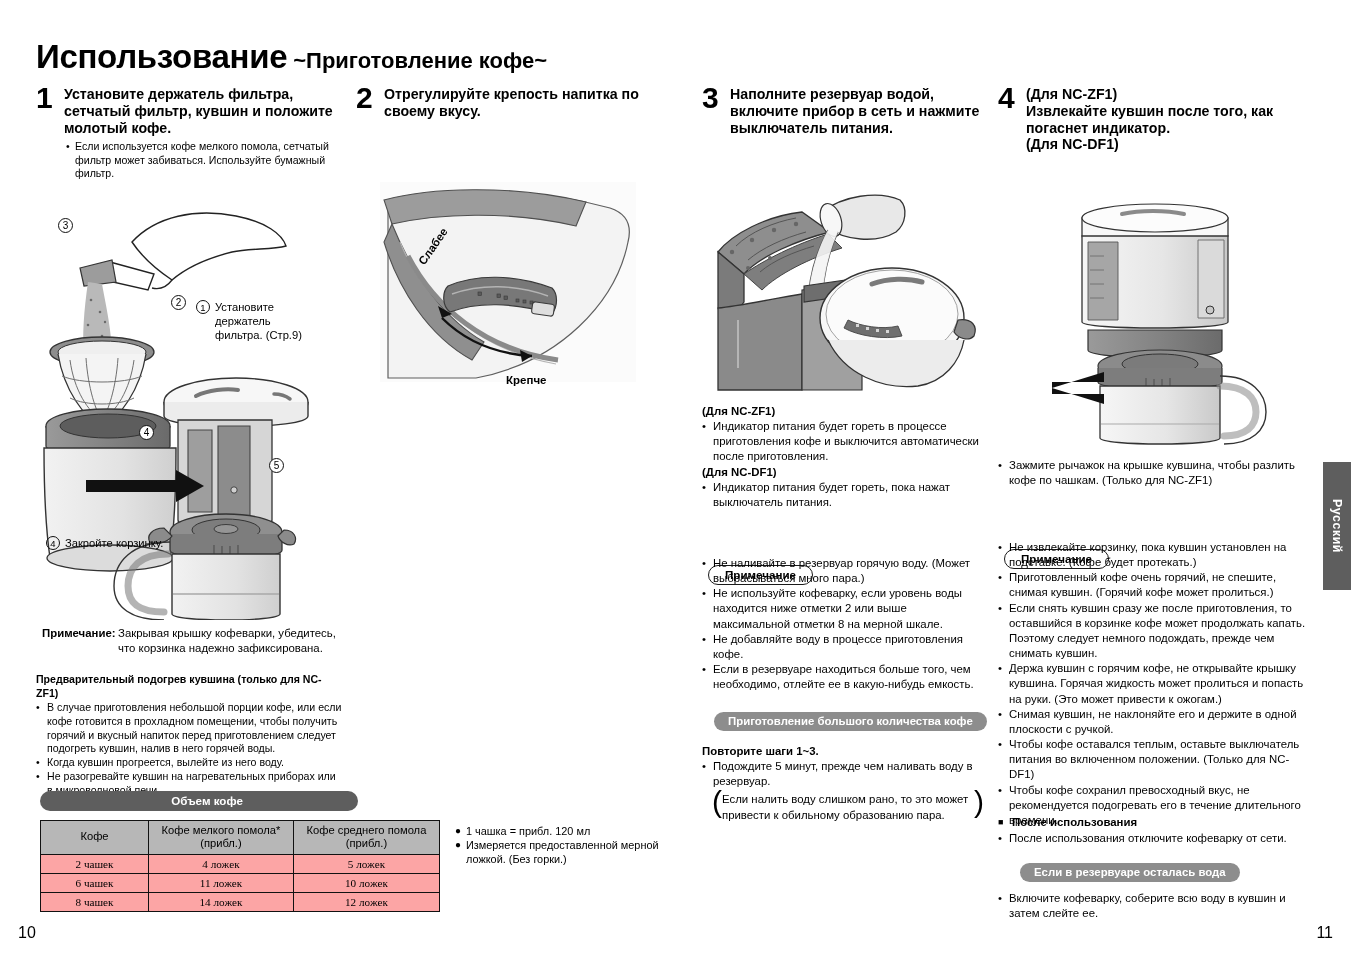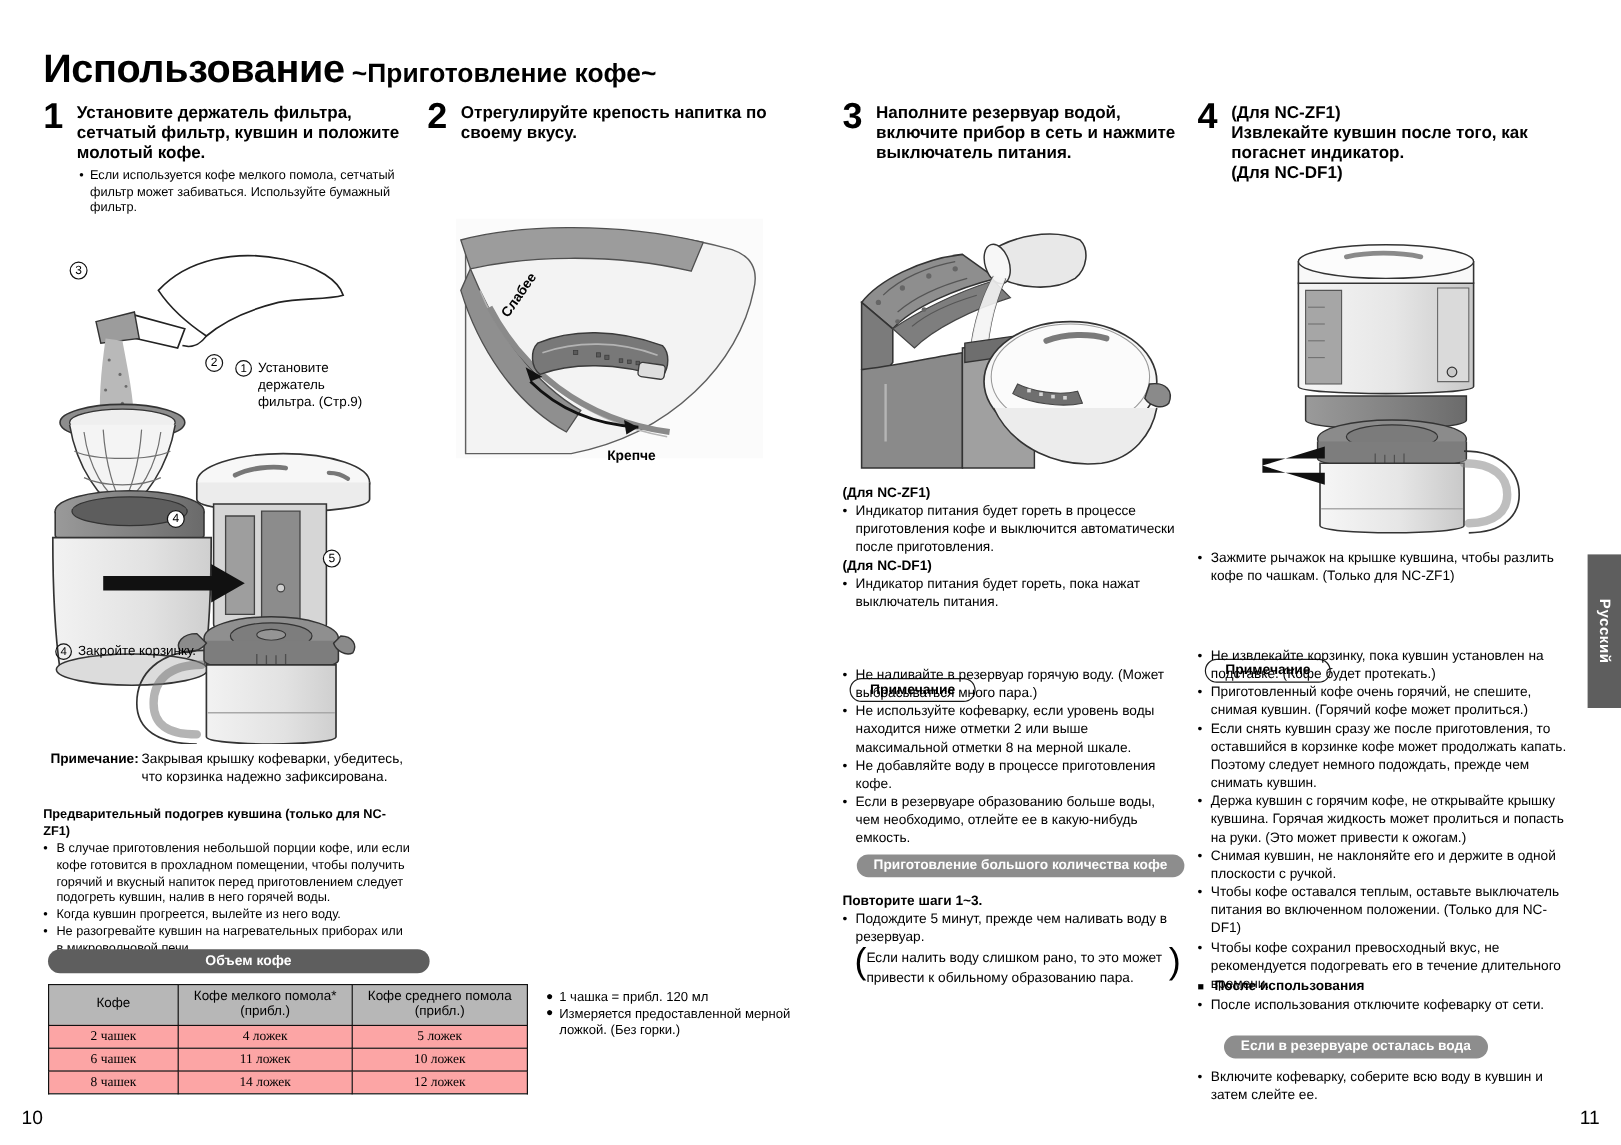--- a/index.html
+++ b/index.html
@@ -480,21 +480,21 @@
   <div class="b-row">
     <div class="b-dot">•</div>
     <div class="b-txt">Не используйте кофеварку, если уровень воды находится ниже отметки 2 или выше максимальной отметки 8 на мерной шкале.</div>
   </div>
   <div class="b-row">
     <div class="b-dot">•</div>
     <div class="b-txt">Не добавляйте воду в процессе приготовления кофе.</div>
   </div>
   <div class="b-row">
     <div class="b-dot">•</div>
-    <div class="b-txt">Если в резервуаре образованию больше воды, чем необходимо, отлейте ее в какую-нибудь емкость.</div>
+    <div class="b-txt">Если в резервуаре находиться больше того, чем необходимо, отлейте ее в какую-нибудь емкость.</div>
   </div>
 </div>
 
 <div style="position:absolute; left:714px; top:711px;">
   <span class="bar-gray-light">Приготовление большого количества кофе</span>
 </div>
 
 <div style="position:absolute; left:702px; top:744px; width:282px;" class="body-text">
   <div class="bold-lead">Повторите шаги 1~3.</div>
   <div class="b-row">

